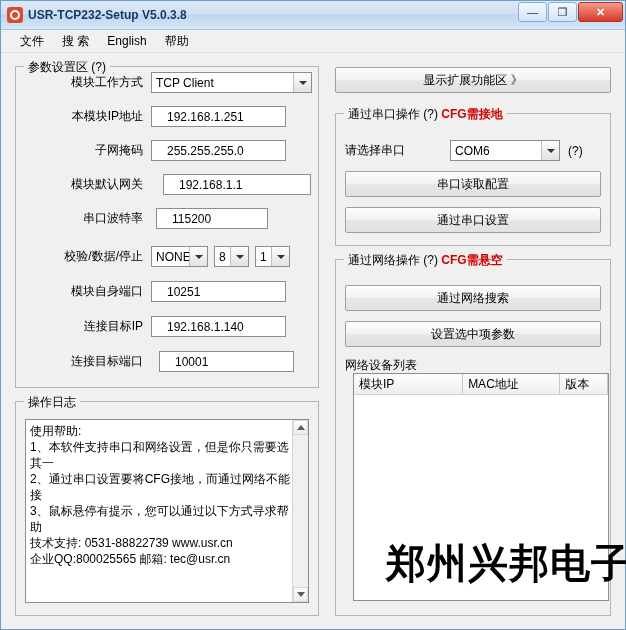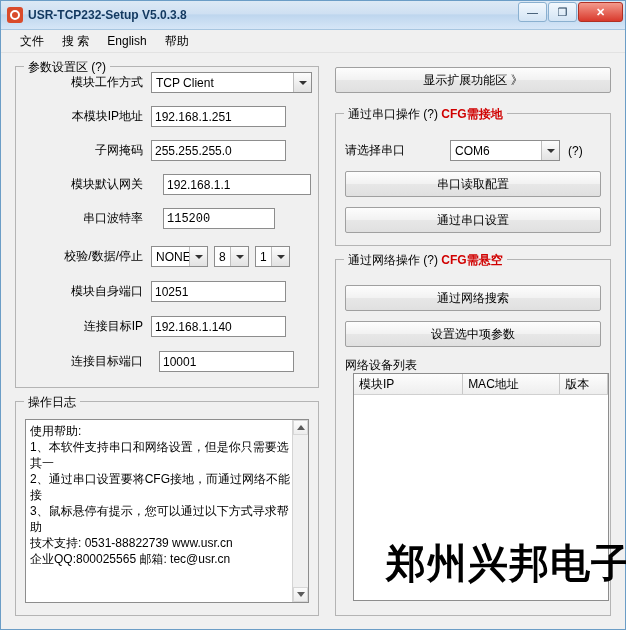--- a/index.html
+++ b/index.html
@@ -125,21 +125,21 @@
     font-size: 12px;
     color: #000;
     white-space: nowrap;
   }
   input.tf {
     font-family: "Liberation Sans", sans-serif;
     font-size: 12px;
     border: 1px solid #8d8d8d;
     background: #fff;
     color: #000;
-    padding: 2px 3px;
+    padding: 2px 15px;
     box-sizing: border-box;
     height: 21px;
   }
   .combo {
     position: relative;
     border: 1px solid #8d8d8d;
     background: #fff;
     height: 21px;
     box-sizing: border-box;
     font-size: 12px;
@@ -311,21 +311,21 @@
     <input class="tf" style="width: 135px; margin-left: 8px;" value="255.255.255.0">
   </div>
 
   <div class="row" style="left:22px; top:173px; width:290px;">
     <div class="lbl" style="width:120px;">模块默认网关</div>
     <input class="tf" style="width: 148px; margin-left: 20px;" value="192.168.1.1">
   </div>
 
   <div class="row" style="left:22px; top:207px; width:290px;">
     <div class="lbl" style="width:120px;">串口波特率</div>
-    <input class="tf" style="width: 112px; margin-left: 20px; font-family: Liberation Mono, monospace;" value="115200">
+    <input class="tf" style="width: 112px; margin-left: 13px;" value="115200">
   </div>
 
   <div class="row" style="left:22px; top:245px; width:290px;">
     <div class="lbl" style="width:120px;">校验/数据/停止</div>
     <div class="combo" style="width:57px; margin-left:8px;">
       <span>NONE</span>
       <span class="arrow-box">
           <span class="caret"></span>
         </span>
     </div>

